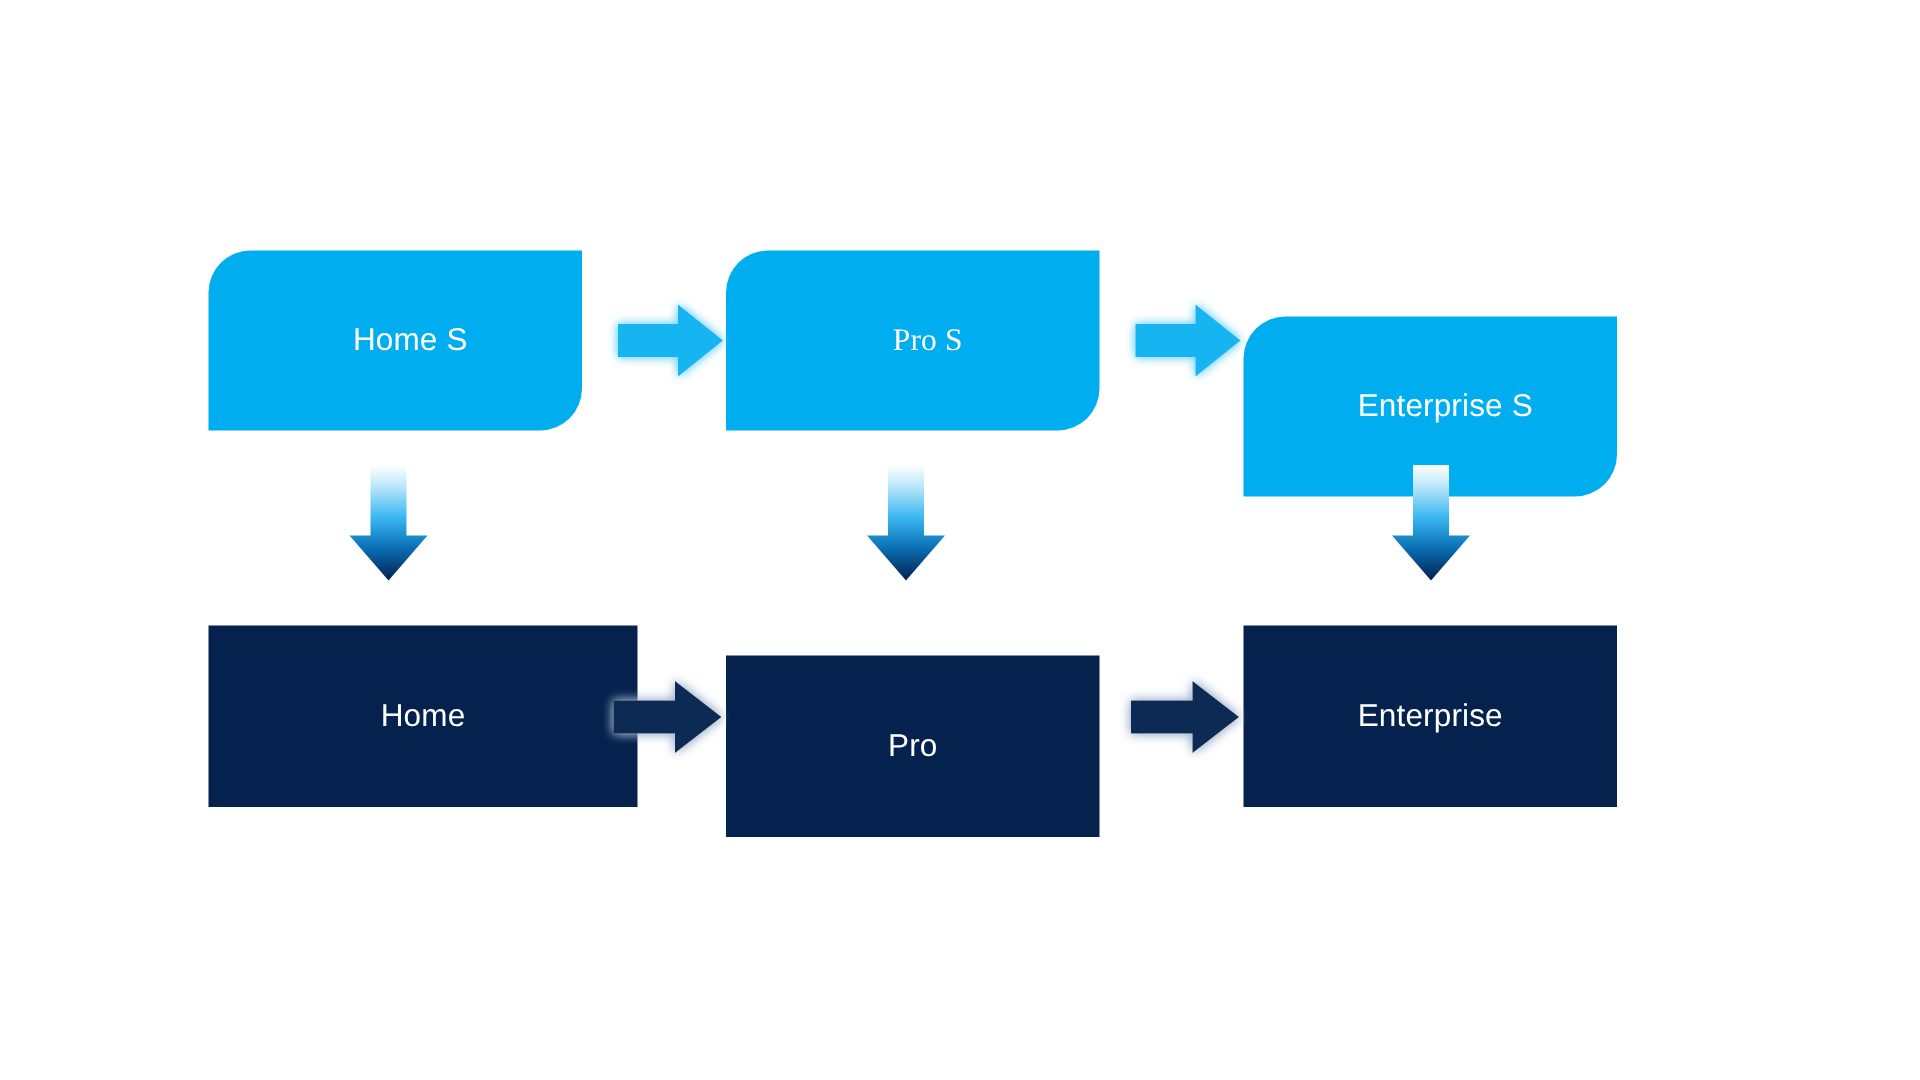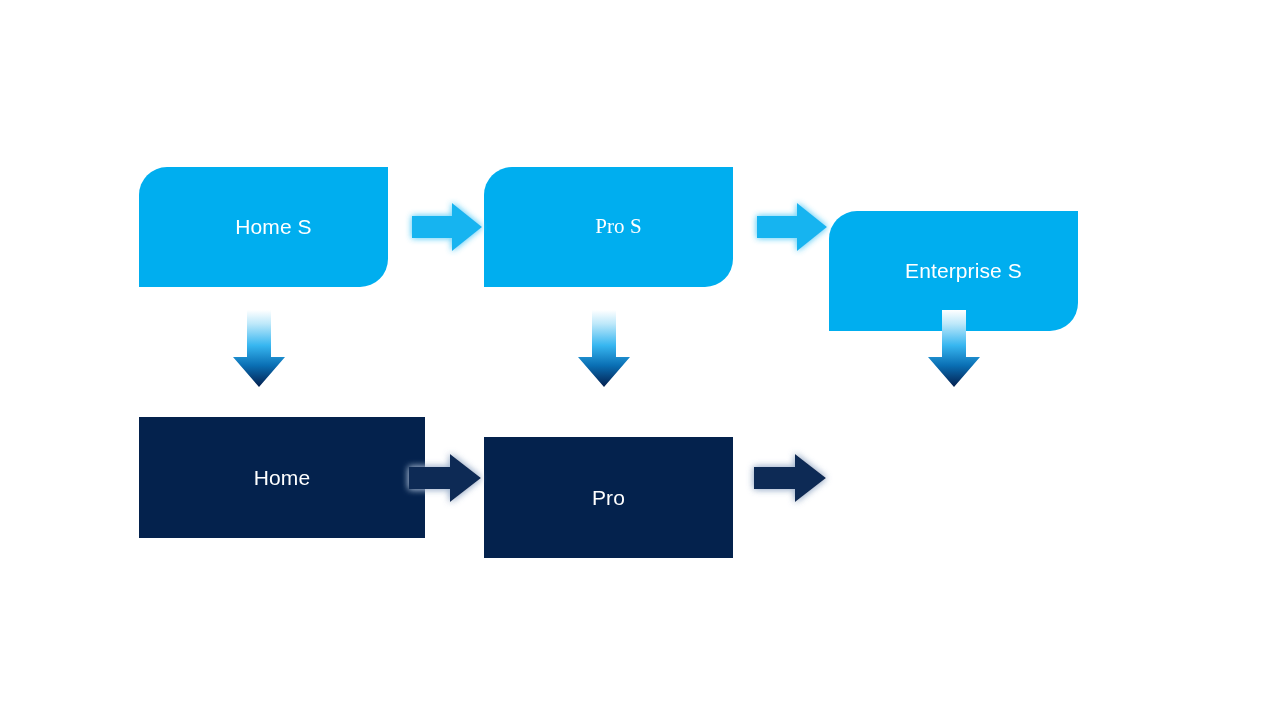--- a/index.html
+++ b/index.html
@@ -163,20 +163,23 @@
   </div>
 
   <div class="node bottom" style="left:139px; top:417px; width:286px; height:121px;">
     <span class="node-label">Home</span>
   </div>
 
   <div class="node bottom" style="left:484px; top:417px; width:249px; height:121px;margin-top:20px;">
     <span class="node-label">Pro</span>
   </div>
 
+  <div class="node bottom" style="left:829px; top:417px; width:249px; height:121px;">
+    <span class="node-label">Enterprise</span>
+  </div>
 
   <div class="arrow" style="left:400px; top:448px; width:90px; height:60px;">
     <svg width="90" height="60" viewBox="0 0 90 60">
       <defs>
         <filter id="glowBot1" x="-60%" y="-60%" width="220%" height="220%">
           <feGaussianBlur stdDeviation="3.6" result="b"></feGaussianBlur>
           <feFlood flood-color="#9FB2CC" flood-opacity="0.85" result="c"></feFlood>
           <feComposite in="c" in2="b" operator="in" result="g"></feComposite>
           <feMerge>
               <feMergeNode in="g"></feMergeNode>

